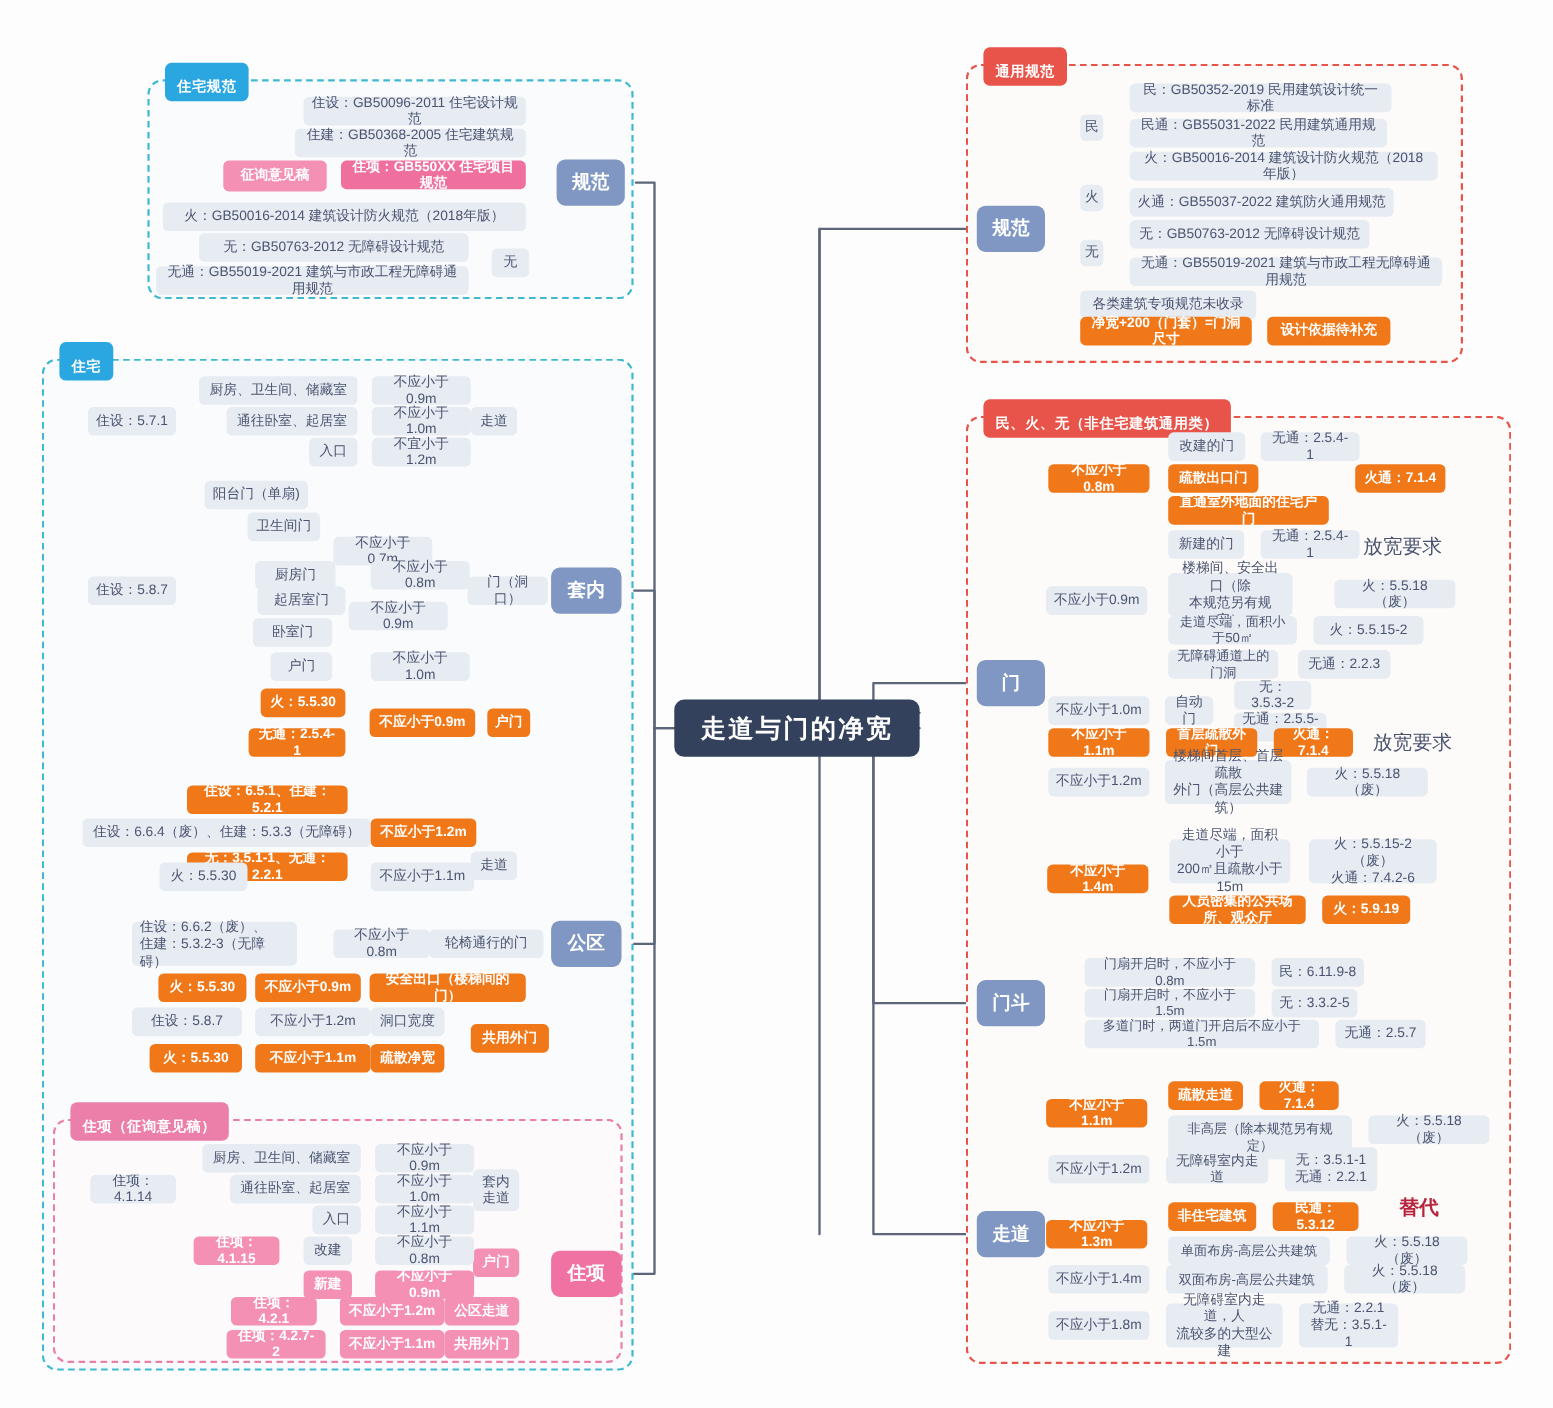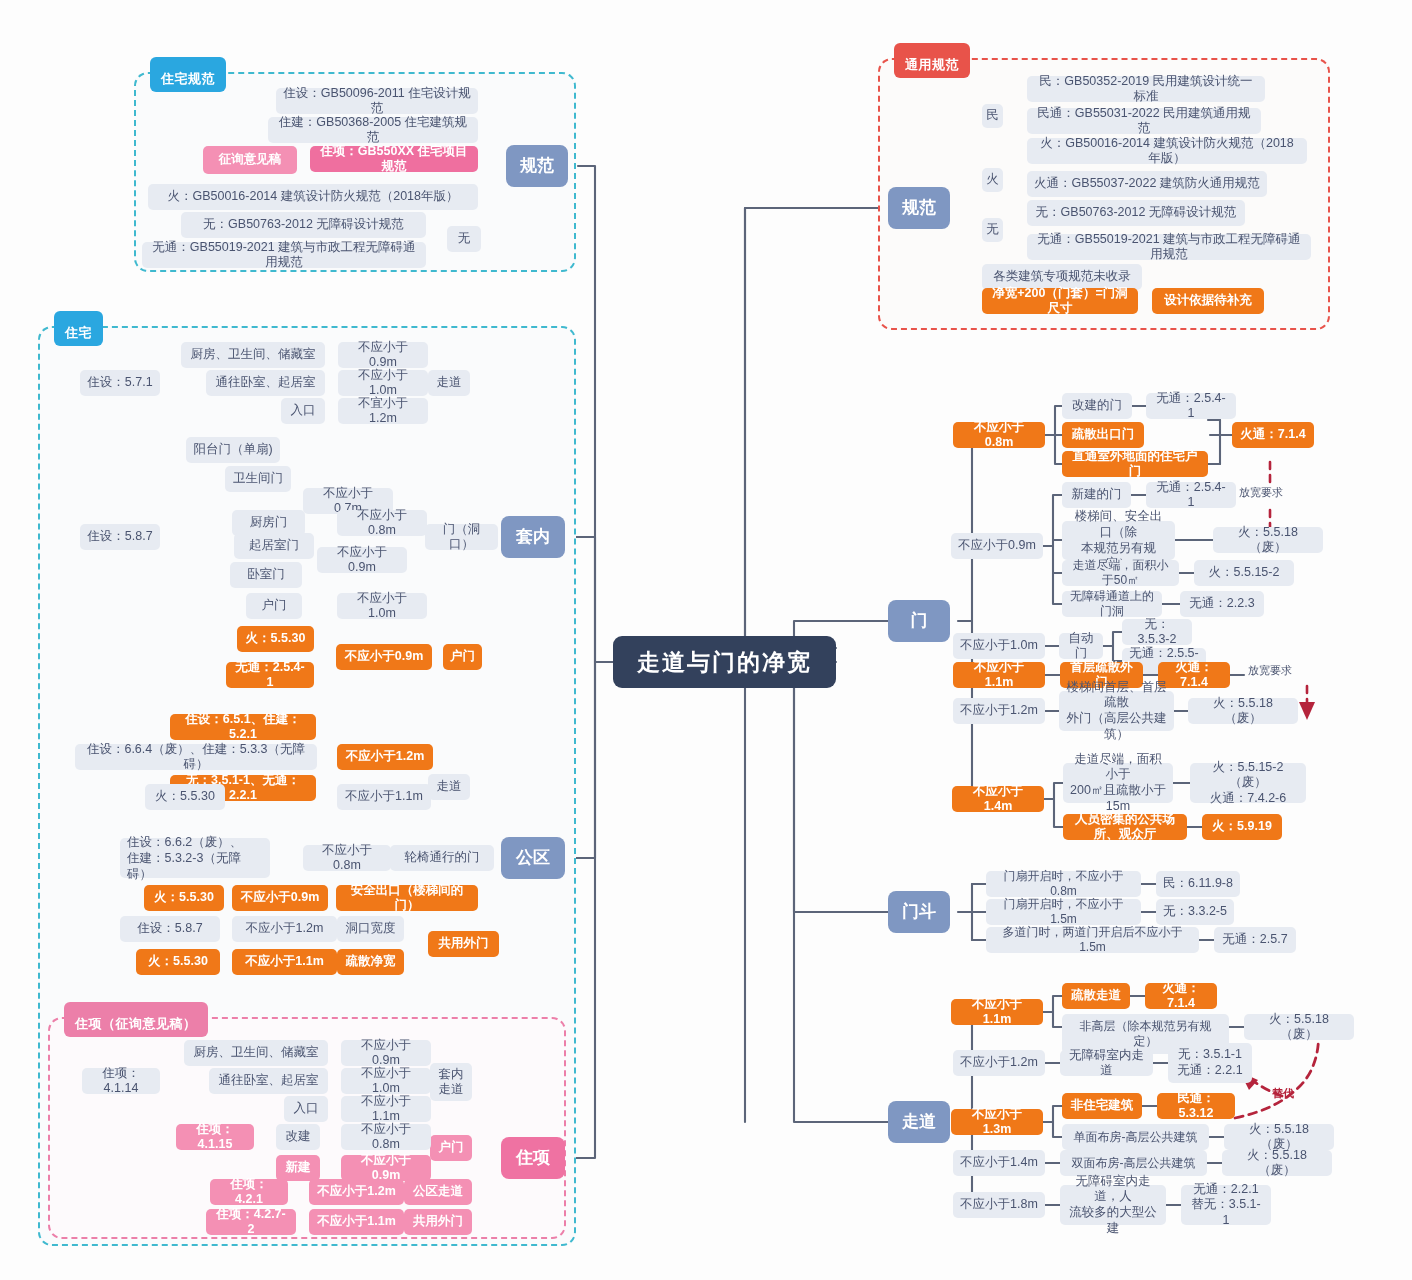--- a/index.html
+++ b/index.html
@@ -39,21 +39,21 @@
   .nd.pink    { background:#f490b4; color:#ffffff; font-weight:bold; }
   .nd.pinkdk  { background:#ef6f9f; color:#ffffff; font-weight:bold; }
   .nd.main    { background:#7f97c2; color:#ffffff; font-weight:bold; font-size:17px;
                 border-radius:8px; }
   .nd.mainpink{ background:#ef72a2; color:#ffffff; font-weight:bold; font-size:17px;
                 border-radius:8px; }
   .nd.center  {
     background:#33415c; color:#ffffff; font-weight:bold; font-size:23px;
     border-radius:9px; letter-spacing:2px;
   }
-  .anno { position:absolute; font-size:11px; color:#4a5470; }
+  .anno { position:absolute; font-size:18px; color:#4a5470; }
 </style>
 </head>
 <body>
 
 <div id="canvas">
 
   <svg class="lines" viewBox="0 0 1412 1280">
     <g fill="none" stroke="#5c6579" stroke-width="2.1" stroke-linejoin="round" stroke-linecap="round">
 
       <path d="M613,662 H595 V166 H578"></path>
@@ -286,20 +286,23 @@
   </div>
 
   <div class="grp" style="left:38px; top:326px; width:538px; height:920px;">
     <div class="grp-tag tag-blue">住宅</div>
   </div>
 
   <div class="grp pink" style="left:48px; top:1017px; width:518px; height:222px;">
     <div class="grp-tag tag-pink">住项（征询意见稿）</div>
   </div>
 
+  <div class="grp red" style="left:878px; top:378px; width:496px; height:862px;">
+    <div class="grp-tag tag-red">民、火、无（非住宅建筑通用类）</div>
+  </div>
 
   <div class="nd center" style="left:613px; top:636px; width:223px; height:52px;">走道与门的净宽</div>
 
   <div class="nd main" style="left:506px; top:145px; width:62px; height:42px;">规范</div>
   <div class="nd main" style="left:501px; top:516px; width:64px; height:42px;">套内</div>
   <div class="nd main" style="left:501px; top:837px; width:64px; height:42px;">公区</div>
   <div class="nd mainpink" style="left:501px; top:1137px; width:64px; height:42px;">住项</div>
 
   <div class="nd main" style="left:888px; top:187px; width:62px; height:42px;">规范</div>
   <div class="nd main" style="left:888px; top:600px; width:62px; height:42px;">门</div>
@@ -359,21 +362,21 @@
   <div class="nd plain" style="left:337px; top:593px; width:90px; height:26px;">不应小于1.0m</div>
 
   <div class="nd orange" style="left:237px; top:626px; width:77px; height:26px;">火：5.5.30</div>
   <div class="nd orange" style="left:226px; top:662px; width:88px; height:26px;">无通：2.5.4-1</div>
   <div class="nd orange" style="left:336px; top:644px; width:96px; height:26px;">不应小于0.9m</div>
   <div class="nd orange" style="left:443px; top:644px; width:39px; height:26px;">户门</div>
 
   <div class="nd plain" style="left:428px; top:774px; width:42px; height:26px;">走道</div>
 
   <div class="nd orange" style="left:170px; top:714px; width:146px; height:26px;">住设：6.5.1、住建：5.2.1</div>
-  <div class="nd plain" style="left:75px; top:744px; width:242px; height:26px;">住设：6.6.4（废）、住建：5.3.3（无障碍）</div>
+  <div class="nd plain" style="left:75px; top:744px; width:262px; height:26px;">住设：6.6.4（废）、住建：5.3.3（无障碍）</div>
   <div class="nd orange" style="left:170px; top:775px; width:146px; height:26px;">无：3.5.1-1、无通：2.2.1</div>
   <div class="nd orange" style="left:337px; top:744px; width:96px; height:26px;">不应小于1.2m</div>
 
   <div class="nd plain" style="left:145px; top:784px; width:80px; height:26px;">火：5.5.30</div>
   <div class="nd plain" style="left:337px; top:784px; width:94px; height:26px;">不应小于1.1m</div>
 
   <div class="nd plain" style="left:120px; top:838px; width:150px; height:40px; text-align:left;
               justify-content:flex-start; line-height:1.3;">住设：6.6.2（废）、
 住建：5.3.2-3（无障碍）</div>
   <div class="nd plain" style="left:303px; top:845px; width:88px; height:26px;">不应小于0.8m</div>

